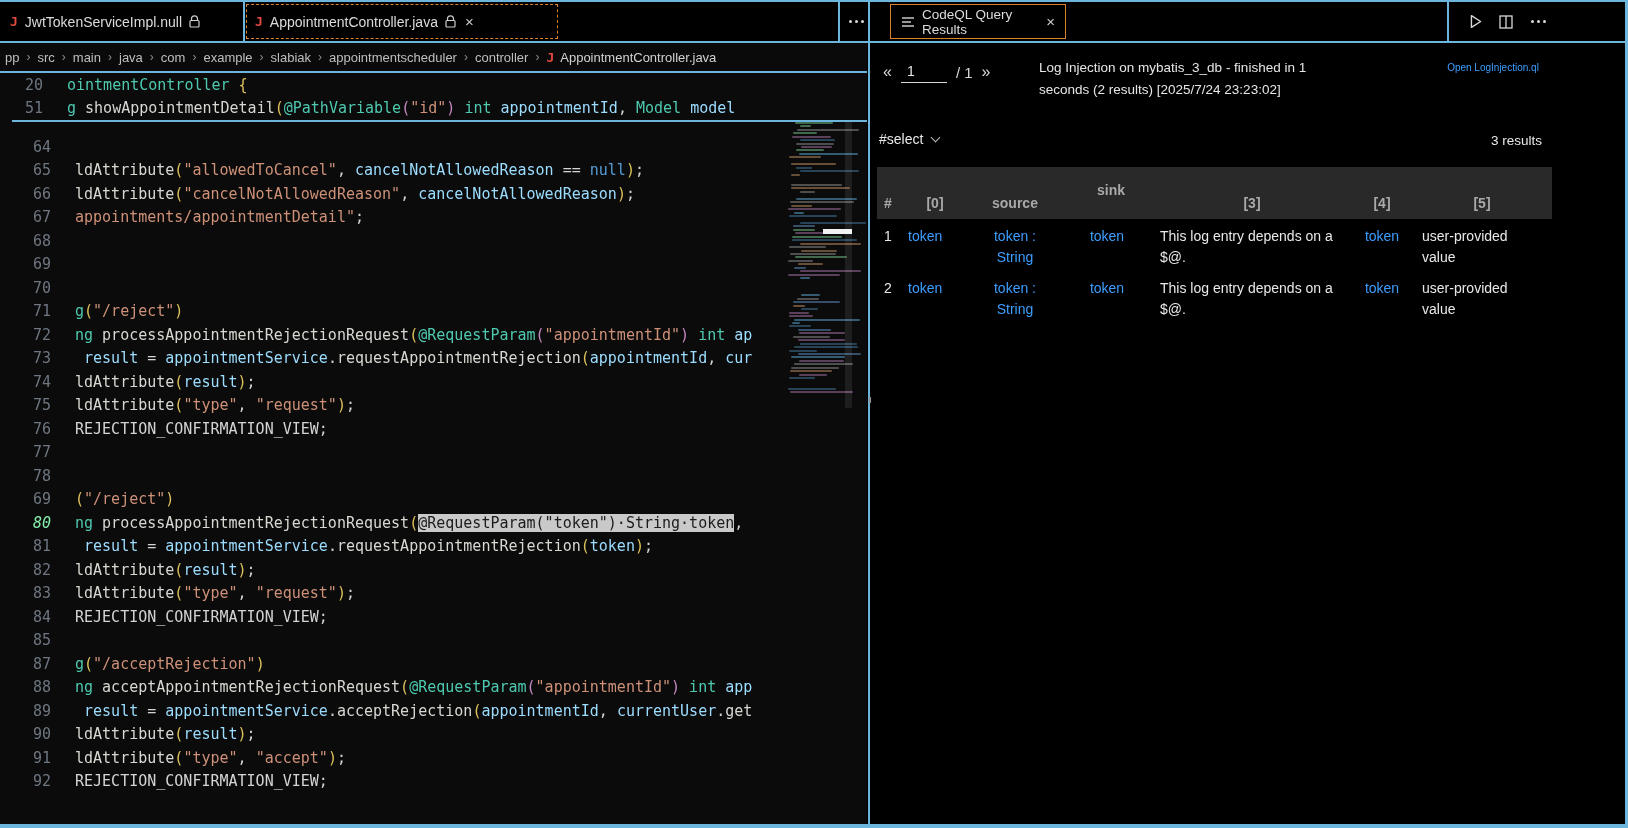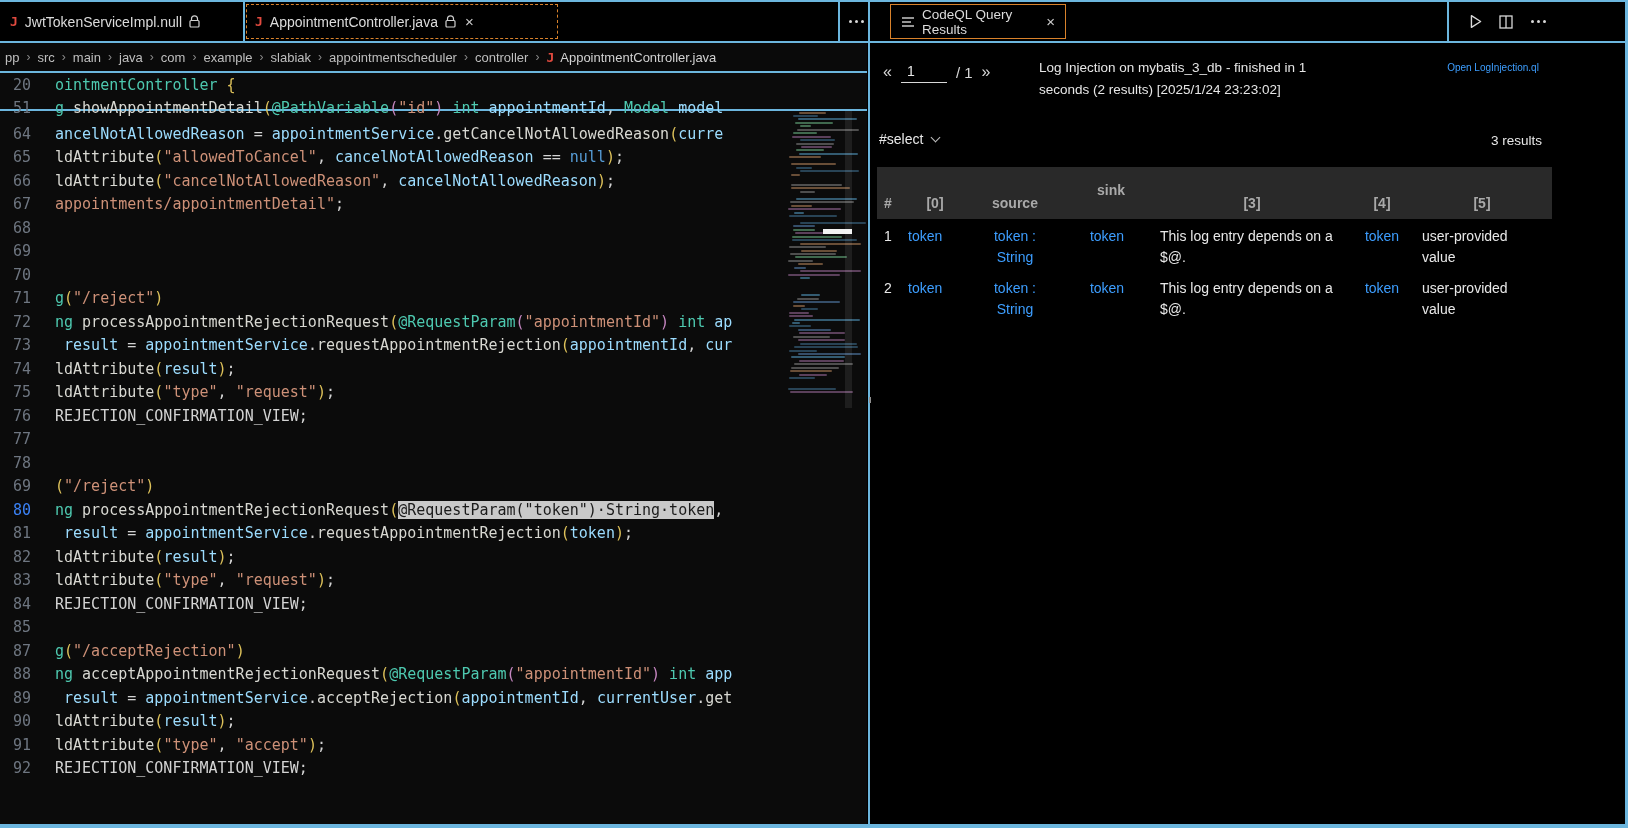--- a/index.html
+++ b/index.html
@@ -41,28 +41,28 @@
   
   .crumbbar { left:0; top:43px; width:867px; height:30px; background:#0a0a0a;
               border-bottom:2px solid #6cb6de; display:flex; align-items:center;
               padding-left:5px; font-size:13px; color:#bfbfbf; white-space:nowrap; overflow:hidden; }
   .crumb-sep { color:#8a8a8a; margin:0 7px; font-size:12px; }
   .crumb-item { cursor:pointer; }
   .crumb-file { color:#d2d2d2; display:flex; align-items:center; gap:6px; }
 
   
   .editor { left:0; top:73px; width:867px; height:751px; background:#0b0b0b; overflow:hidden; }
-  .sticky { position:absolute; left:0; top:0; width:100%; height:38px;
+  .sticky { position:absolute; left:12px; top:0; width:100%; height:49px;
             border-bottom:2px solid #6cb6de; background:#0b0b0b; z-index:3; }
-  .code-area { position:absolute; left:0; top:49px; width:100%; }
+  .code-area { position:absolute; left:0; top:62px; width:100%;padding-left:20px; }
   .code-line { height:23.5px; display:flex; align-items:center;
                font-family:"DejaVu Sans Mono", monospace; font-size:15px; white-space:pre; }
   .gutter { width:44px; padding-right:13px; text-align:right; color:#6e7681;
             flex:none; font-size:15px; }
-  .gutter.active { color:#3b82f6; }
+  .gutter.active { color:#86efac;font-style:italic; }
   .code-text { margin-left:11px; white-space:pre; }
   .tk-typ{color:#4EC9B0} .tk-met{color:#d8d8d2} .tk-var{color:#9CDCFE}
   .tk-str{color:#CE9178} .tk-kw{color:#569CD6} .tk-pun{color:#d4d4d4}
   .tk-br1{color:#ddc15a} .tk-br2{color:#C586C0} .tk-con{color:#d4d4d4}
   .tk-sel{background:#c9c9c9; color:#1b1b1b;}
 
   
   .minimap { left:788px; top:77px; width:78px; height:320px; overflow:hidden; }
   .mm-row { position:absolute; height:2px; border-radius:1px; opacity:.85; }
   .mm-seldash { left:823px; top:229px; width:29px; height:5px; background:#f2f2f2; }
@@ -206,21 +206,21 @@
         <span>AppointmentController.java</span>
       </span>
     </div>
 
   <div class="abs editor">
     <div class="sticky" id="sticky">
         <div class="code-line"><span class="gutter">20</span><span class="code-text"><span class="tk-typ">ointmentController</span><span class="tk-pun"> </span><span class="tk-br1">{</span></span></div>
         <div class="code-line"><span class="gutter">51</span><span class="code-text"><span class="tk-typ">g</span><span class="tk-pun"> </span><span class="tk-met">showAppointmentDetail</span><span class="tk-br1">(</span><span class="tk-typ">@PathVariable</span><span class="tk-br2">(</span><span class="tk-str">"id"</span><span class="tk-br2">)</span><span class="tk-pun"> </span><span class="tk-typ">int</span><span class="tk-pun"> </span><span class="tk-var">appointmentId</span><span class="tk-pun">, </span><span class="tk-typ">Model</span><span class="tk-pun"> </span><span class="tk-var">model</span></span></div>
       </div>
     <div class="code-area" id="codearea">
-        <div class="code-line"><span class="gutter">64</span><span class="code-text"><span class="tk-var">ancelNotAllowedReason</span><span class="tk-pun"> = </span><span class="tk-var">appointmentService</span><span class="tk-pun">.</span><span class="tk-met">getCancelNotAllowedReason</span><span class="tk-br1">(</span><span class="tk-var">curre</span></span></div>
+        <div class="code-line"><span class="gutter">64</span></div>
         <div class="code-line"><span class="gutter">65</span><span class="code-text"><span class="tk-met">ldAttribute</span><span class="tk-br1">(</span><span class="tk-str">"allowedToCancel"</span><span class="tk-pun">, </span><span class="tk-var">cancelNotAllowedReason</span><span class="tk-pun"> == </span><span class="tk-kw">null</span><span class="tk-br1">)</span><span class="tk-pun">;</span></span></div>
         <div class="code-line"><span class="gutter">66</span><span class="code-text"><span class="tk-met">ldAttribute</span><span class="tk-br1">(</span><span class="tk-str">"cancelNotAllowedReason"</span><span class="tk-pun">, </span><span class="tk-var">cancelNotAllowedReason</span><span class="tk-br1">)</span><span class="tk-pun">;</span></span></div>
         <div class="code-line"><span class="gutter">67</span><span class="code-text"><span class="tk-str">appointments/appointmentDetail"</span><span class="tk-pun">;</span></span></div>
         <div class="code-line"><span class="gutter">68</span><span class="code-text"></span></div>
         <div class="code-line"><span class="gutter">69</span><span class="code-text"></span></div>
         <div class="code-line"><span class="gutter">70</span><span class="code-text"></span></div>
         <div class="code-line"><span class="gutter">71</span><span class="code-text"><span class="tk-typ">g</span><span class="tk-br1">(</span><span class="tk-str">"/reject"</span><span class="tk-br1">)</span></span></div>
         <div class="code-line"><span class="gutter">72</span><span class="code-text"><span class="tk-typ">ng</span><span class="tk-pun"> </span><span class="tk-met">processAppointmentRejectionRequest</span><span class="tk-br1">(</span><span class="tk-typ">@RequestParam</span><span class="tk-br2">(</span><span class="tk-str">"appointmentId"</span><span class="tk-br2">)</span><span class="tk-pun"> </span><span class="tk-typ">int</span><span class="tk-pun"> </span><span class="tk-var">ap</span></span></div>
         <div class="code-line"><span class="gutter">73</span><span class="code-text"><span class="tk-pun"> </span><span class="tk-var">result</span><span class="tk-pun"> = </span><span class="tk-var">appointmentService</span><span class="tk-pun">.</span><span class="tk-met">requestAppointmentRejection</span><span class="tk-br1">(</span><span class="tk-var">appointmentId</span><span class="tk-pun">, </span><span class="tk-var">cur</span></span></div>
         <div class="code-line"><span class="gutter">74</span><span class="code-text"><span class="tk-met">ldAttribute</span><span class="tk-br1">(</span><span class="tk-var">result</span><span class="tk-br1">)</span><span class="tk-pun">;</span></span></div>
@@ -328,21 +328,21 @@
   <div class="abs scroll-slider"></div>
   <div class="abs ruler-dash"></div>
 
   <div class="abs panel">
     <div class="pagination">
       <span class="pg-arrow">«</span>
       <input class="pg-input" value="1" style="">
       <span>/ 1</span>
       <span class="pg-arrow">»</span>
     </div>
-    <div class="status">Log Injection on mybatis_3_db - finished in 1 seconds (2 results) [2025/1/24 23:23:02]</div>
+    <div class="status">Log Injection on mybatis_3_db - finished in 1 seconds (2 results) [2025/7/24 23:23:02]</div>
     <div class="open-link">Open LogInjection.ql</div>
     <div class="select-row">
       <span>#select</span>
       <span class="chev"></span>
     </div>
     <div class="results-count">3 results</div>
 
     <div class="rtable">
       <div class="rrow rhead" id="thead">
           <div class="hc c0">

